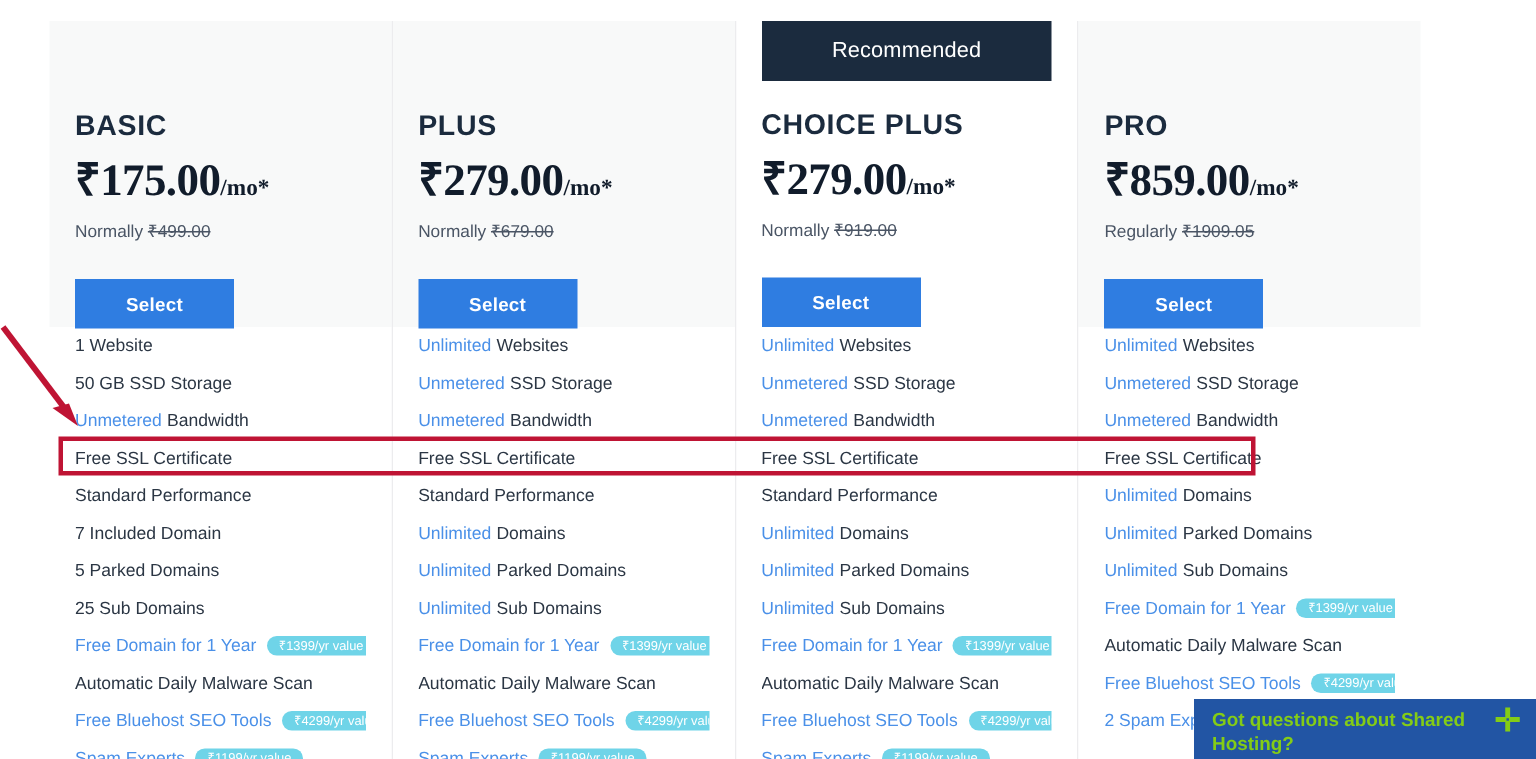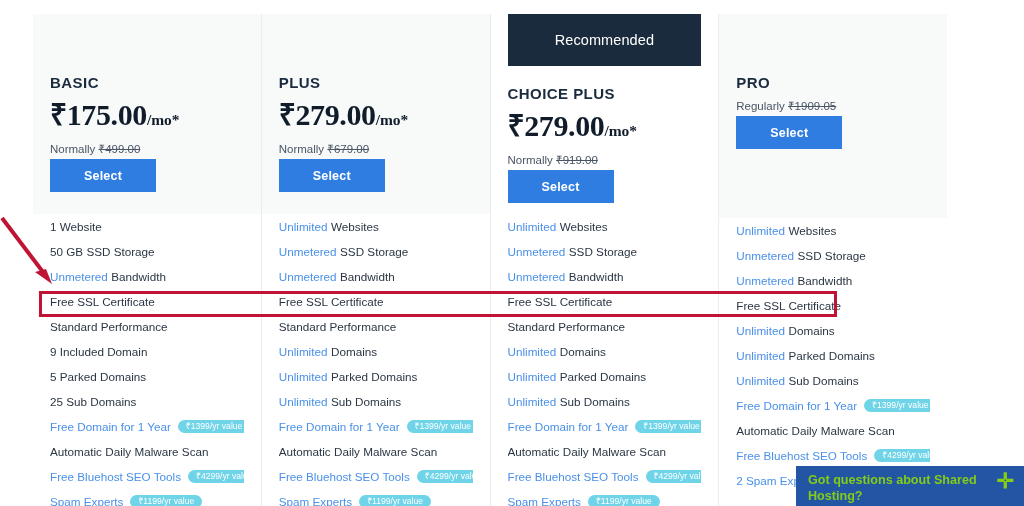--- a/index.html
+++ b/index.html
@@ -31,34 +31,34 @@
 
   .plan-head {
     background: #f8f9f9;
     height: 204px;
     padding: 0 17px;
     position: relative;
   }
   .plan.featured .plan-head { background: #ffffff; }
 
   .ribbon {
-    height: 52px;
+    height: 40px;
     background: #1b2b3e;
     color: #ffffff;
     font-size: 14.5px;
     display: flex;
     align-items: center;
     justify-content: center;
     letter-spacing: .1px;
   }
   .head-inner { padding-top: 10px; }
   .plan.featured .head-inner { padding-top: 8px; }
 
   .plan-name {
-    font-size: 15px;
+    font-size: 19px;
     font-weight: bold;
     color: #1b2b3e;
     letter-spacing: .45px;
     margin-top: 50px;
   }
   .plan.featured .plan-name { margin-top: 11px; }
 
   .price-row {
     font-family: "Liberation Serif", serif;
     color: #111c2b;
@@ -69,21 +69,21 @@
   .price-per { font-size: 15.5px; font-weight: bold; }
 
   .normally {
     font-size: 11.5px;
     color: #4a5565;
     margin-top: 7px;
   }
   .normally s { text-decoration: line-through; }
 
   .select-btn {
-    margin-top: 3px;
+    margin-top: 25px;
     width: 106px; height: 33px;
     background: #2f7de1;
     color: #ffffff;
     border: none;
     font-family: "Liberation Sans", sans-serif;
     font-size: 12.5px;
     font-weight: bold;
     cursor: pointer;
     letter-spacing: .2px;
   }
@@ -180,21 +180,21 @@
             <span class="hl">Unmetered</span>
             <span class="rest">Bandwidth</span>
           </div>
           <div class="feature">
             <span class="rest">Free SSL Certificate</span>
           </div>
           <div class="feature">
             <span class="rest">Standard Performance</span>
           </div>
           <div class="feature">
-            <span class="rest">9 Included Domain</span>
+            <span class="rest">7 Included Domain</span>
           </div>
           <div class="feature">
             <span class="rest">5 Parked Domains</span>
           </div>
           <div class="feature">
             <span class="rest">25 Sub Domains</span>
           </div>
           <div class="feature">
             <span class="hl">Free Domain for 1 Year</span>
             <span class="badge">₹1399/yr value</span>
@@ -312,21 +312,21 @@
             <span class="badge">₹4299/yr value</span>
           </div>
           <div class="feature">
             <span class="hl">Spam Experts</span>
             <span class="badge">₹1199/yr value</span>
           </div>
         </div>
       </div>
       <div class="plan">
         <div class="plan-head">
-          <div class="head-inner"><div class="plan-name">PRO</div><div class="normally"><span>Regularly</span> <s>₹1909.05</s></div><button class="select-btn">Select</button></div>
+          <div class="head-inner"><div class="plan-name">PRO</div><div class="price-row"><span class="price-main">₹859.00</span><span class="price-per">/mo*</span></div><div class="normally"><span>Regularly</span> <s>₹1909.05</s></div><button class="select-btn">Select</button></div>
         </div>
         <div class="features">
           <div class="feature">
             <span class="hl">Unlimited</span>
             <span class="rest">Websites</span>
           </div>
           <div class="feature">
             <span class="hl">Unmetered</span>
             <span class="rest">SSD Storage</span>
           </div>

